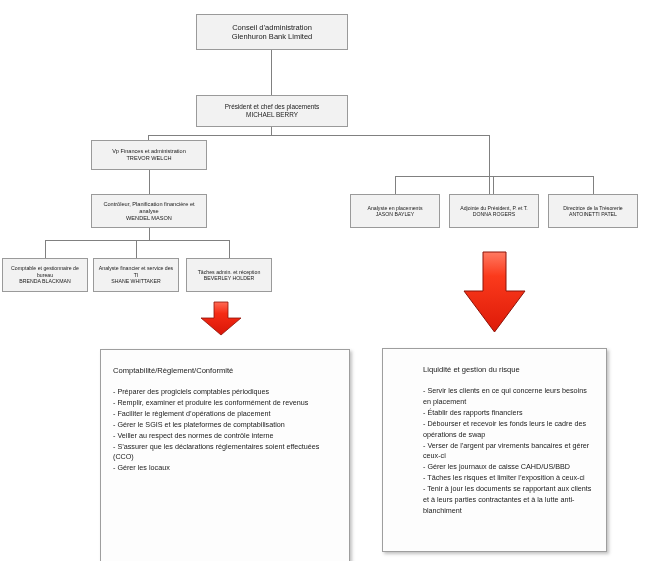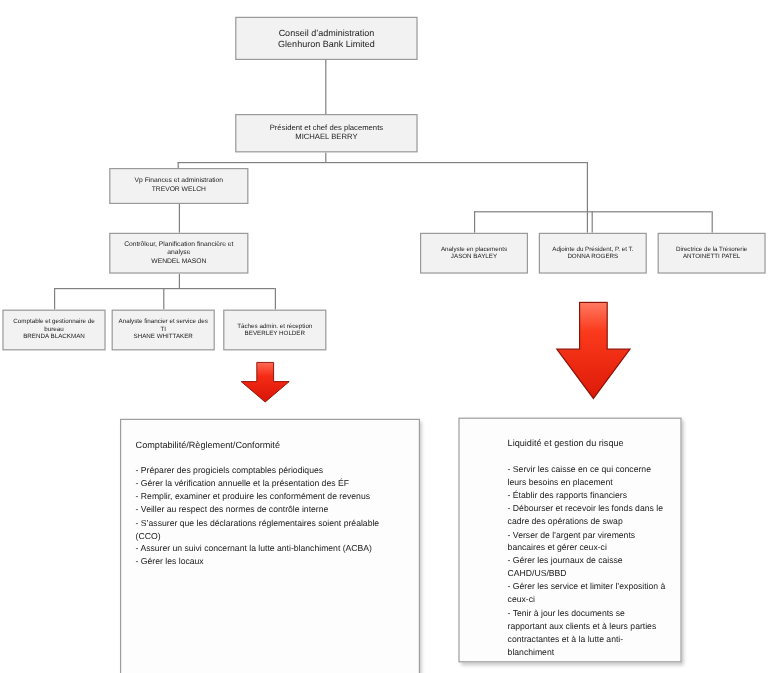--- a/index.html
+++ b/index.html
@@ -68,21 +68,21 @@
   
   .panel {
     position: absolute;
     box-sizing: border-box;
     border: 1px solid #9e9e9e;
     background: #fdfdfd;
     box-shadow: 2px 2px 3px rgba(120,120,120,0.45);
     padding: 16px 12px 10px 12px;
   }
   .panel-left  { left: 100px; top: 349px; width: 250px; height: 219px; }
-  .panel-right { left: 382px; top: 348px; width: 186px; height: 204px; padding-left: 40px; }
+  .panel-right { left: 382px; top: 348px; width: 225px; height: 204px; padding-left: 40px; }
 
   .panel h3 {
     margin: 0 0 11px 0;
     font-size: 7.6px;
     font-weight: normal;
     line-height: 1.3;
   }
   .panel ul {
     margin: 0;
     padding: 0;
@@ -191,35 +191,35 @@
         <stop offset="100%" stop-color="#dd1a08"></stop>
       </linearGradient>
     </defs>
     <polygon points="22,1 45,1 45,40 64,40 33.5,81 3,40 22,40" fill="url(#gradRight)" stroke="#8d1208" stroke-width="1"></polygon>
   </svg>
 
   <div class="panel panel-left">
     <h3>Comptabilité/Règlement/Conformité</h3>
     <ul>
       <li>- Préparer des progiciels comptables périodiques</li>
-      <li>- Gérer la vérification annuelle et la présentation des ÉF</li>
       <li>- Remplir, examiner et produire les conformément de revenus</li>
+      <li>- Faciliter le règlement d’opérations de placement</li>
+      <li>- Gérer le SGIS et les plateformes de comptabilisation</li>
       <li>- Veiller au respect des normes de contrôle interne</li>
-      <li>- S’assurer que les déclarations réglementaires soient préalable (CCO)</li>
-      <li>- Assurer un suivi concernant la lutte anti-blanchiment (ACBA)</li>
+      <li>- S’assurer que les déclarations réglementaires soient effectuées (CCO)</li>
       <li>- Gérer les locaux</li>
     </ul>
   </div>
 
   <div class="panel panel-right">
     <h3>Liquidité et gestion du risque</h3>
     <ul>
-      <li>- Servir les caisse en ce qui concerne leurs besoins en placement</li>
+      <li>- Servir les clients en ce qui concerne leurs besoins en placement</li>
       <li>- Établir des rapports financiers</li>
-      <li>- Débourser et recevoir les fonds dans le cadre des opérations de swap</li>
+      <li>- Débourser et recevoir les fonds leurs le cadre des opérations de swap</li>
       <li>- Verser de l’argent par virements bancaires et gérer ceux-ci</li>
       <li>- Gérer les journaux de caisse CAHD/US/BBD</li>
-      <li>- Gérer les service et limiter l’exposition à ceux-ci</li>
+      <li>- Tâches les risques et limiter l’exposition à ceux-ci</li>
       <li>- Tenir à jour les documents se rapportant aux clients et à leurs parties contractantes et à la lutte anti-blanchiment</li>
     </ul>
   </div>
 
 </div>
 
 </body></html>

